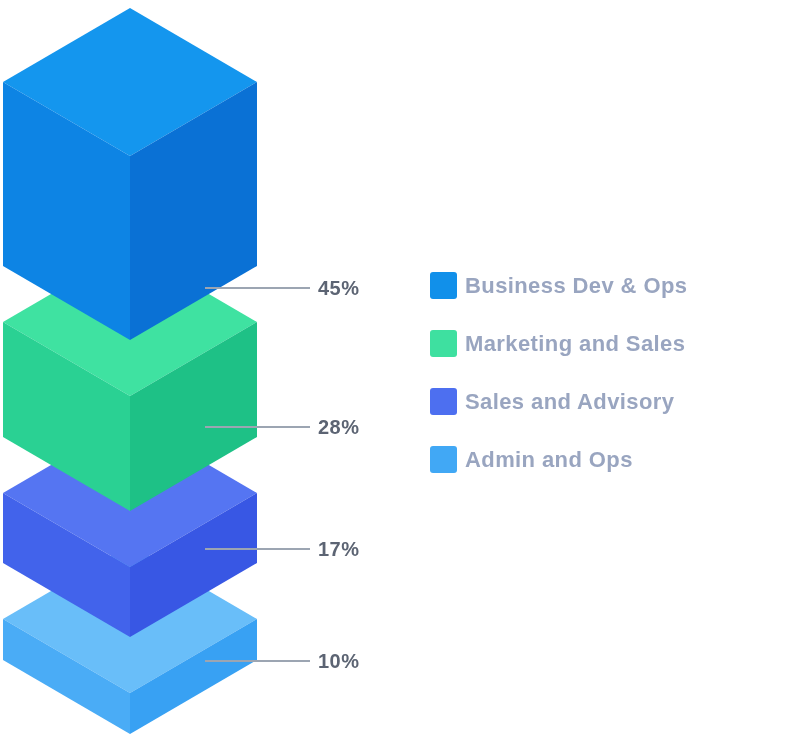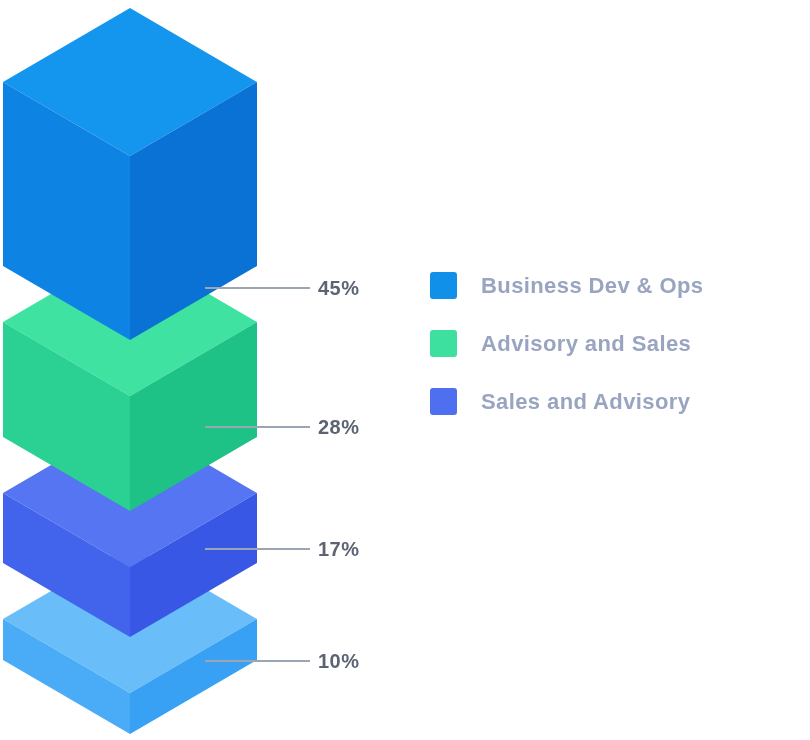--- a/index.html
+++ b/index.html
@@ -32,21 +32,21 @@
     position: absolute;
     left: 430px;
     top: 272px;
     display: flex;
     flex-direction: column;
     gap: 31px;
   }
   .legend-row {
     display: flex;
     align-items: center;
-    gap: 24px;
+    gap: 8px;
     height: 27px;
     text-align: center;
   }
   .swatch {
     width: 27px;
     height: 27px;
     flex: 0 0 27px;
     border-radius: 3px;
     background: #ccc;
   }
@@ -86,21 +86,25 @@
       <text x="318" y="668" fill="#5C6473">10%</text>
     </svg>
 
   <div class="legend">
     <div class="legend-row">
       <span class="swatch" style="background: rgb(17, 144, 234);"></span>
       <span class="legend-label" style="color: rgb(153, 165, 192);">Business Dev &amp; Ops</span>
     </div>
     <div class="legend-row">
       <span class="swatch" style="background: rgb(62, 224, 160);"></span>
-      <span class="legend-label" style="color: rgb(153, 165, 192);">Advisory and Sales</span>
+      <span class="legend-label" style="color: rgb(153, 165, 192);">Marketing and Sales</span>
     </div>
     <div class="legend-row">
       <span class="swatch" style="background: rgb(77, 111, 240);"></span>
       <span class="legend-label" style="color: rgb(153, 165, 192);">Sales and Advisory</span>
+    </div>
+    <div class="legend-row">
+      <span class="swatch" style="background: rgb(65, 168, 245);"></span>
+      <span class="legend-label" style="color: rgb(153, 165, 192);">Admin and Ops</span>
     </div>
   </div>
 
 </div>
 
 </body></html>

